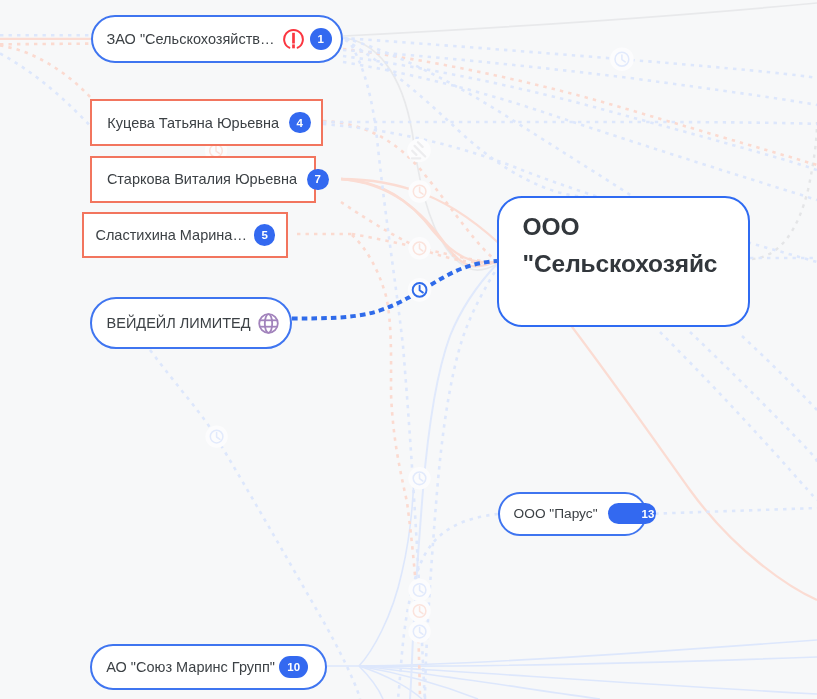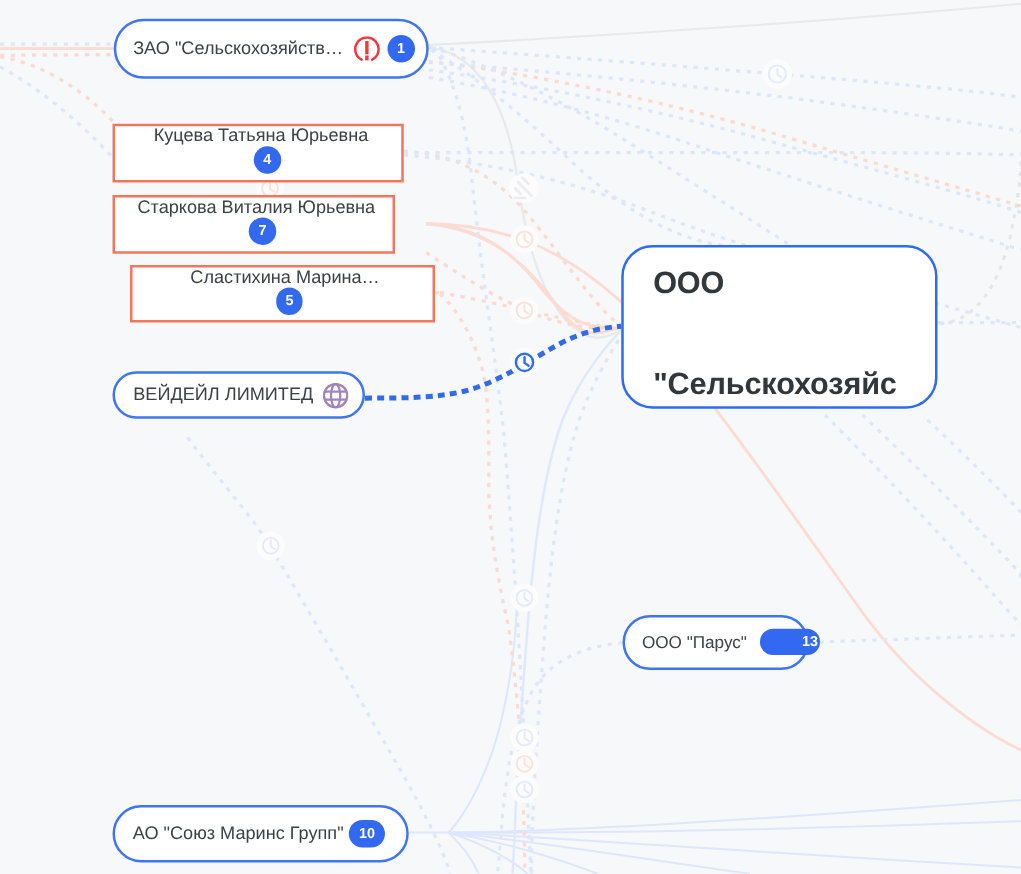--- a/index.html
+++ b/index.html
@@ -3,21 +3,21 @@
 <meta charset="utf-8">
 <style>
   html,body{margin:0;padding:0;}
   body{width:817px;height:699px;overflow:hidden;background:#f7f8f9;
        font-family:"Liberation Sans",sans-serif;}
   #canvas{position:relative;width:817px;height:699px;overflow:hidden;background:#f7f8f9;}
   #edges{position:absolute;left:0;top:0;}
   .node{position:absolute;box-sizing:border-box;background:#ffffff;display:flex;
         align-items:center;}
   .node-org{border:2px solid #3f75f0;border-radius:999px;}
-  .node-person{border:2px solid #f2755e;border-radius:0;flex-direction:column;}
+  .node-person{border:2px solid #f2755e;border-radius:0;}
   .node-label{color:#3c4145;white-space:nowrap;font-size:14.5px;letter-spacing:0px;}
   .badge{background:#3369f0;color:#fff;border-radius:999px;display:flex;align-items:center;justify-content:center;font-weight:700;height:21.5px;min-width:21.5px;box-sizing:border-box;padding:0 3px;font-size:11.5px;}
   .badge-wide{padding:0 8.4px;}
   .node-main{border:2.6px solid #2f6bf2;border-radius:25px;align-items:flex-start;}
   .main-label{color:#32373c;font-size:24.5px;font-weight:700;line-height:37.0px;letter-spacing:-0.1px;}
   .icon{display:flex;align-items:center;justify-content:center;}
 </style>
 </head>
 <body>
 
@@ -162,38 +162,38 @@
 <div class="node node-person" style="left:90px;top:99px;width:233px;height:47px;padding:0 10.7px 0 15.3px;">
   <span class="node-label">Куцева Татьяна Юрьевна</span>
   <span class="badge" style="margin-left:10px;">4</span>
 </div>
 
 <div class="node node-person" style="left:90px;top:156px;width:226px;height:46.5px;padding:0 10.7px 0 14.9px;">
   <span class="node-label">Старкова Виталия Юрьевна</span>
   <span class="badge" style="margin-left:10px;">7</span>
 </div>
 
-<div class="node node-person" style="left:104px;top:212px;width:244px;height:46px;padding:0 10.6px 0 14.7px;">
+<div class="node node-person" style="left:82px;top:212px;width:206px;height:46px;padding:0 10.6px 0 14.7px;justify-content:flex-end;">
   <span class="node-label">Сластихина Марина…</span>
   <span class="badge" style="margin-left:7px;">5</span>
 </div>
 
-<div class="node node-org" style="left:90px;top:297px;width:201.6px;height:38px;padding:0 17.1px 0 14.6px;">
+<div class="node node-org" style="left:90px;top:297px;width:201.6px;height:52px;padding:0 17.1px 0 14.6px;">
   <span class="node-label">ВЕЙДЕЙЛ ЛИМИТЕД</span>
   <span class="icon" style="margin-left:7.2px;">
     <svg width="21" height="21" viewBox="0 0 21 21">
           <circle cx="10.5" cy="10.5" r="9.3" fill="none" stroke="#a283bc" stroke-width="1.8"></circle>
           <ellipse cx="10.5" cy="10.5" rx="3.7" ry="9.3" fill="none" stroke="#a283bc" stroke-width="1.8"></ellipse>
           <line x1="1.9" y1="7.3" x2="19.1" y2="7.3" stroke="#a283bc" stroke-width="1.8"></line>
           <line x1="1.9" y1="13.7" x2="19.1" y2="13.7" stroke="#a283bc" stroke-width="1.8"></line>
         </svg>
   </span>
 </div>
 
-<div class="node node-main" style="left:497px;top:196px;width:253px;height:131px;padding:9.5px 10px 0 23.5px;flex-direction:column;gap:44px;">
+<div class="node node-main" style="left:497px;top:196px;width:253px;height:131px;padding:9.5px 10px 0 23.5px;flex-direction:column;">
   <span class="main-label">ООО</span>
   <span class="main-label">"Сельскохозяйс</span>
 </div>
 
 <div class="node node-org" style="left:498px;top:491.5px;width:149px;height:44px;padding:0 7.2px 0 13.6px;">
   <span class="node-label" style="font-size:13.7px;">ООО "Парус"</span>
   <span class="badge badge-wide" style="margin-left:10.5px;padding-left:40px;">13</span>
 </div>
 
 <div class="node node-org" style="left:89.6px;top:643.5px;width:237.4px;height:46.5px;padding:0 12.9px 0 14.6px;">

